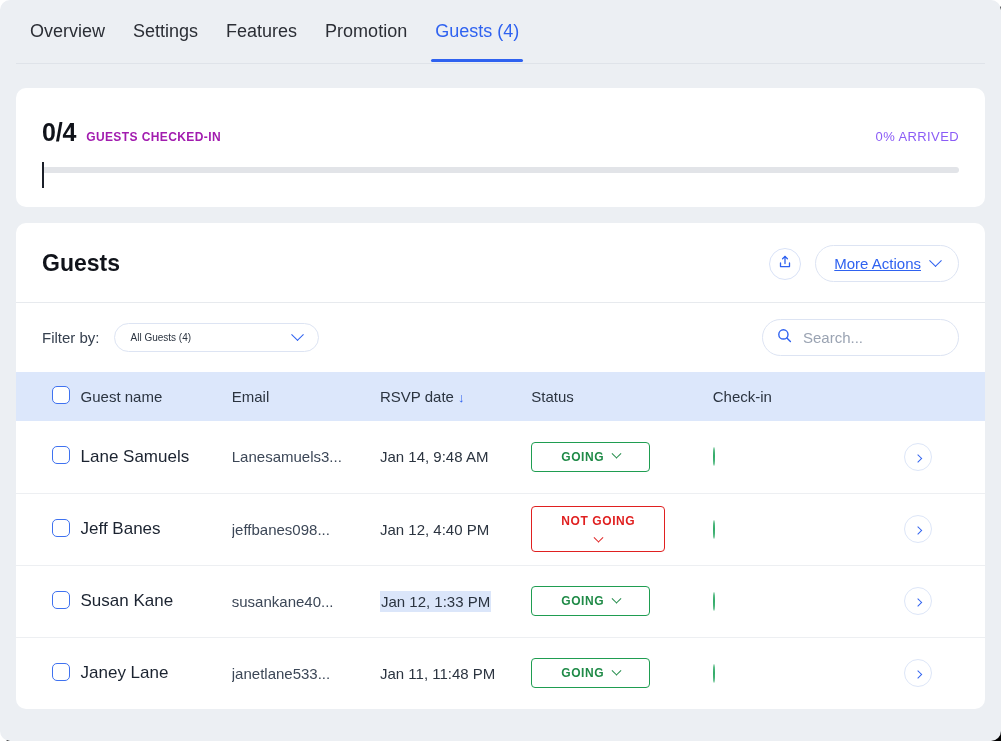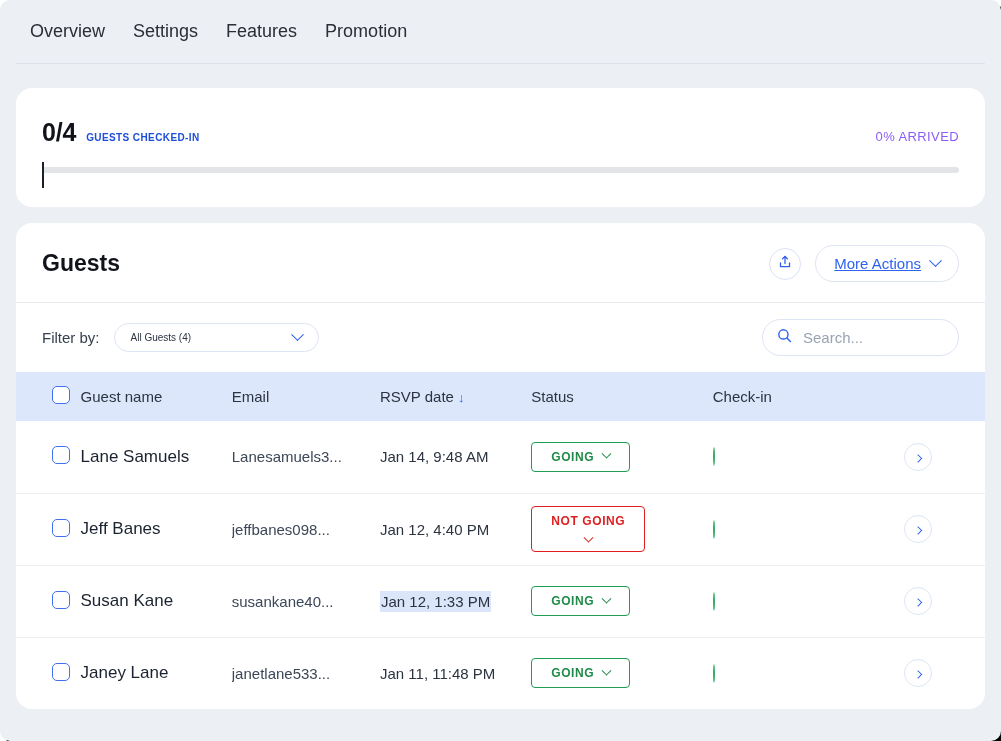--- a/index.html
+++ b/index.html
@@ -48,41 +48,41 @@
     position: absolute;
     left: 10px; right: 10px; bottom: 0;
     height: 3px;
     background: #2f62f0;
     border-radius: 2px;
     z-index: 2;
   }
   
   .card {
     background: #ffffff;
-    border-radius: 16px;
+    border-radius: 10px;
     margin: 0 16px 16px 16px;
   }
   .card.progress-card { margin-top: 24px; padding: 30px 26px 34px 26px; }
   .progress-top {
     display: flex;
     align-items: baseline;
     justify-content: space-between;
   }
   .progress-left { display: flex; align-items: baseline; gap: 10px; }
   .progress-count {
     font-size: 25px;
     font-weight: bold;
     color: #10131a;
     letter-spacing: -0.2px;
   }
   .progress-label {
-    font-size: 10px;
+    font-size: 12px;
     font-weight: bold;
     letter-spacing: 0.4px;
-    color: #1d4ed8;
+    color: #a21caf;
   }
   .progress-pct {
     font-size: 13px;
     font-weight: normal;
     letter-spacing: 0.4px;
     color: #8b5cf6;
   }
   .progress-track {
     position: relative;
     margin-top: 20px;
@@ -248,21 +248,21 @@
     border-radius: 5px;
     background: #fff;
     display: inline-block;
     cursor: pointer;
   }
   .pill {
     display: inline-flex;
     align-items: center;
     gap: 9px;
     border-radius: 4px;
-    padding: 7px 19px;
+    padding: 7px 29px;
     font-size: 12px;
     font-weight: bold;
     letter-spacing: 0.6px;
     cursor: pointer;
     background: #fff;
   }
   .pill.going { border: 1.5px solid #1f9d51; color: #1f8a47; }
   .pill.notgoing { border: 1.5px solid #e02020; color: #e02020; flex-direction: column; }
   .pill .chev { width: 7px; height: 7px; border-width: 1.5px; }
   .checkin-circle {
@@ -291,20 +291,21 @@
 </head>
 <body>
 
 <div id="frame">
 
   <div class="tabbar" id="tabbar">
       <div class="tab">Overview</div>
       <div class="tab">Settings</div>
       <div class="tab">Features</div>
       <div class="tab">Promotion</div>
+      <div class="tab active">Guests (4)</div>
     </div>
 
   <div class="card progress-card">
     <div class="progress-top">
       <div class="progress-left">
         <span class="progress-count">0/4</span>
         <span class="progress-label">GUESTS CHECKED-IN</span>
       </div>
       <span class="progress-pct">0% ARRIVED</span>
     </div>

